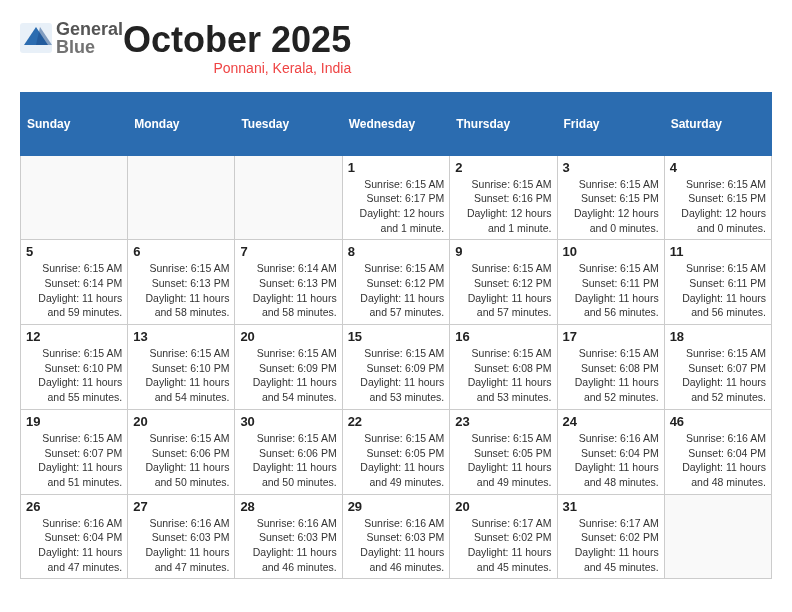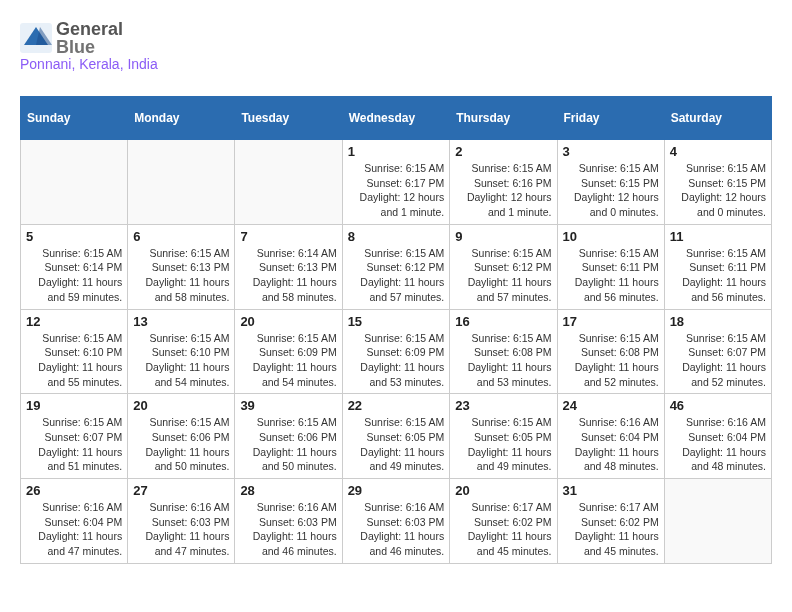--- a/index.html
+++ b/index.html
@@ -5,52 +5,51 @@
     * { box-sizing: border-box; margin: 0; padding: 0; }
     body {
       font-family: Arial, sans-serif;
       background: #fff;
       width: 792px;
       min-height: 612px;
       padding: 20px;
     }
     .header {
       display: flex;
-      justify-content: flex-end;
+      justify-content: flex-start;
       align-items: flex-start;
-      margin-bottom: 24px;
-      flex-direction: column;
+      margin-bottom: 16px;
     }
     .logo {
       display: flex;
       flex-direction: column;
       align-items: flex-start;
     }
     .title-area {
       text-align: right;
     }
     .month-title {
       font-size: 36px;
       font-weight: bold;
       color: #222;
       line-height: 1.1;
     }
     .location {
       font-size: 14px;
-      color: #8b5cf6;
+      color: #ef4444;
     }
     .calendar {
       width: 100%;
       border-collapse: collapse;
       font-size: 11px;
     }
     .calendar thead tr th {
       background-color: #2b6cb0;
       color: #fff;
-      padding: 14px 6px;
+      padding: 24px 6px;
       text-align: left;
       font-size: 12px;
       font-weight: bold;
       border: 1px solid #2b6cb0;
     }
     .calendar tbody tr td {
       border: 1px solid #ccc;
       vertical-align: top;
       padding: 4px 5px;
       width: 108px;
@@ -88,20 +87,21 @@
           <polygon points="20,4 32,22 16,22" fill="#1a4a8a" opacity="0.5"></polygon>
         </svg>
       </div>
       <div style="display:flex;flex-direction:column;line-height:1;">
         <span style="font-size:18px;font-weight:bold;color:#555;">General</span>
         <span style="font-size:18px;font-weight:bold;color:#737373;">Blue</span>
       </div>
     </div>
   </div>
   <div class="title-area">
+    <div class="month-title">October 2025</div>
     <div class="location">Ponnani, Kerala, India</div>
   </div>
 </div>
 
 <table class="calendar">
   <thead>
     <tr>
     <th>Sunday</th>
         <th>Monday</th>
         <th>Tuesday</th>
@@ -196,21 +196,21 @@
       <tr>
         <td>
           <span class="day-number">19</span>
           <div class="day-info">Sunrise: 6:15 AM<br>Sunset: 6:07 PM<br><span style="font-weight: normal;">Daylight:  11 hours</span><br>and 51 minutes.</div>
         </td>
         <td>
           <span class="day-number">20</span>
           <div class="day-info">Sunrise: 6:15 AM<br>Sunset: 6:06 PM<br><span style="font-weight: normal;">Daylight:  11 hours</span><br>and 50 minutes.</div>
         </td>
         <td>
-          <span class="day-number">39</span>
+          <span class="day-number">30</span>
           <div class="day-info">Sunrise: 6:15 AM<br>Sunset: 6:06 PM<br><span style="font-weight: normal;">Daylight:  11 hours</span><br>and 50 minutes.</div>
         </td>
         <td>
           <span class="day-number">22</span>
           <div class="day-info">Sunrise: 6:15 AM<br>Sunset: 6:05 PM<br><span style="font-weight: normal;">Daylight:  11 hours</span><br>and 49 minutes.</div>
         </td>
         <td>
           <span class="day-number">23</span>
           <div class="day-info">Sunrise: 6:15 AM<br>Sunset: 6:05 PM<br><span style="font-weight: normal;">Daylight:  11 hours</span><br>and 49 minutes.</div>
         </td>

